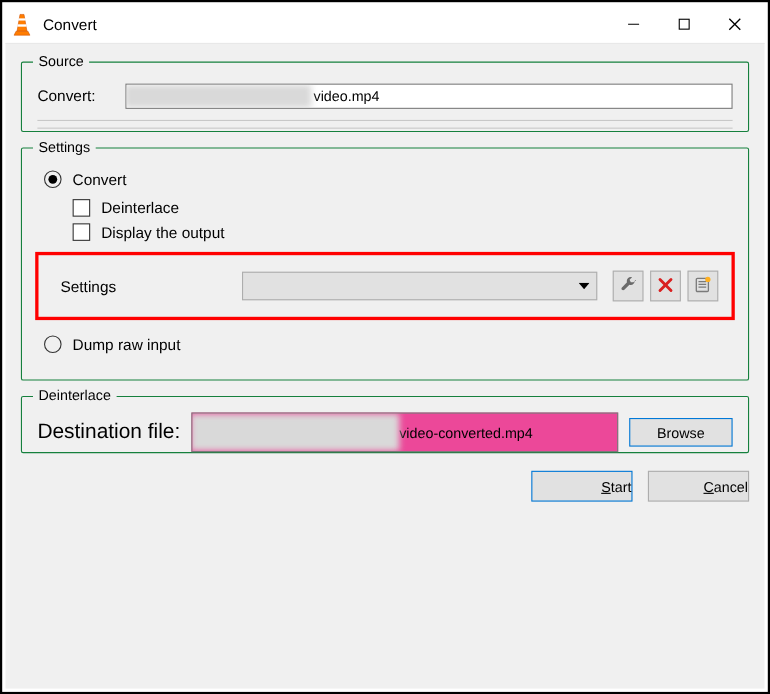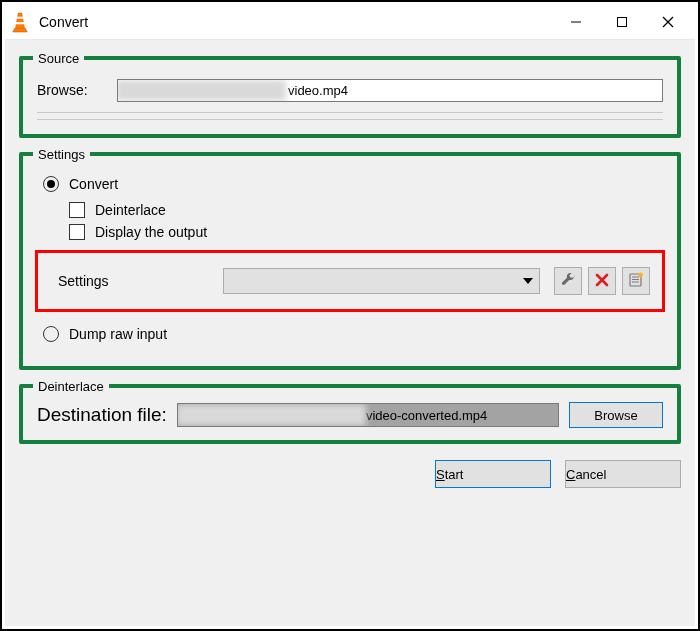--- a/index.html
+++ b/index.html
@@ -44,24 +44,24 @@
   
   .body {
     background: #f0f0f0;
     padding: 10px 14px 14px 14px;
     height: calc(100% - 34px);
     border-top: 1px solid #e8e8e8;
   }
 
   
   .group {
-    border: 4px solid #15803d;
+    border: 1px solid #15803d;
     border-radius: 2px;
     margin-top: 14px;
-    padding: 14px 14px 12px 14px;
+    padding: 14px 14px 0 14px;
     position: relative;
   }
   .group.settings { padding-bottom: 18px; }
   .group.first { margin-top: 6px; }
   .group-title {
     position: absolute;
     top: -9px; left: 10px;
     background: #f0f0f0;
     padding: 0 5px;
     font-size: 13px;
@@ -177,23 +177,23 @@
     display: flex;
     align-items: center;
   }
   .dest-lbl {
     font-size: 19px;
     margin-right: 10px;
     white-space: nowrap;
   }
   .dest-field {
     flex: 1;
-    height: 24px;
+    height: 36px;
     border: 1px solid #7a7a7a;
-    background: #a3a3a3;
+    background: #ec4899;
     display: flex;
     align-items: center;
     overflow: hidden;
   }
   .dest-field .blur {
     width: 190px; height: 100%;
     background: #d9d9d9;
     filter: blur(3px);
     flex: 0 0 auto;
     margin-left: -2px;
@@ -207,24 +207,24 @@
     font-size: 13px;
   }
 
   
   .footer {
     display: flex;
     justify-content: flex-end;
     margin-top: 16px;
   }
   .btn {
-    width: 116px; height: 28px;
+    width: 92px; height: 28px;
     background: #e1e1e1;
     border: 1px solid #adadad;
-    display: flex; align-items: center; justify-content: flex-start;
+    display: flex; align-items: center; justify-content: flex-end;
     font-size: 13px;
     margin-left: 14px;
   }
   .btn.primary { border: 1px solid #0078d7; }
   .mn { text-decoration: underline; }
 </style>
 </head>
 <body>
 
 <div class="outer">
@@ -258,21 +258,21 @@
           </svg>
       </div>
     </div>
   </div>
 
   <div class="body">
 
     <div class="group first">
       <div class="group-title">Source</div>
       <div class="row">
-        <span class="row-lbl">Browse:</span>
+        <span class="row-lbl">Convert:</span>
         <div class="textfield">
           <div class="blur"></div>
           <span class="val">video.mp4</span>
         </div>
       </div>
       <div class="divider"></div>
       <div class="divider" style="margin-top:6px;"></div>
     </div>
 
     <div class="group settings">

